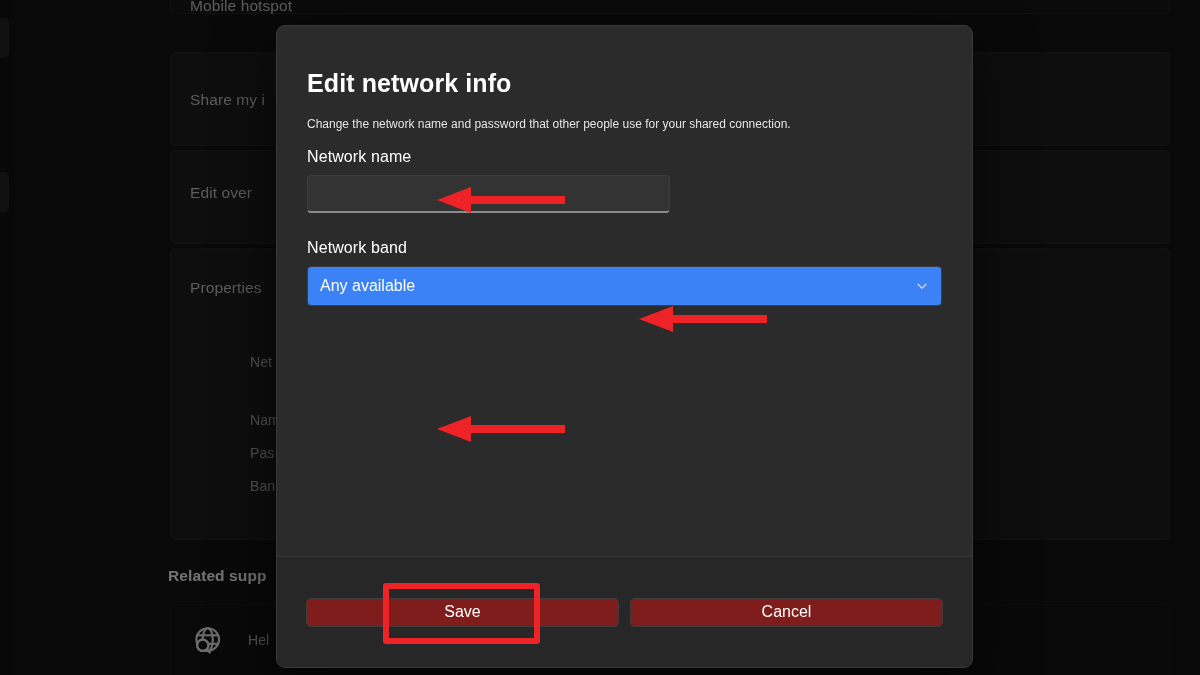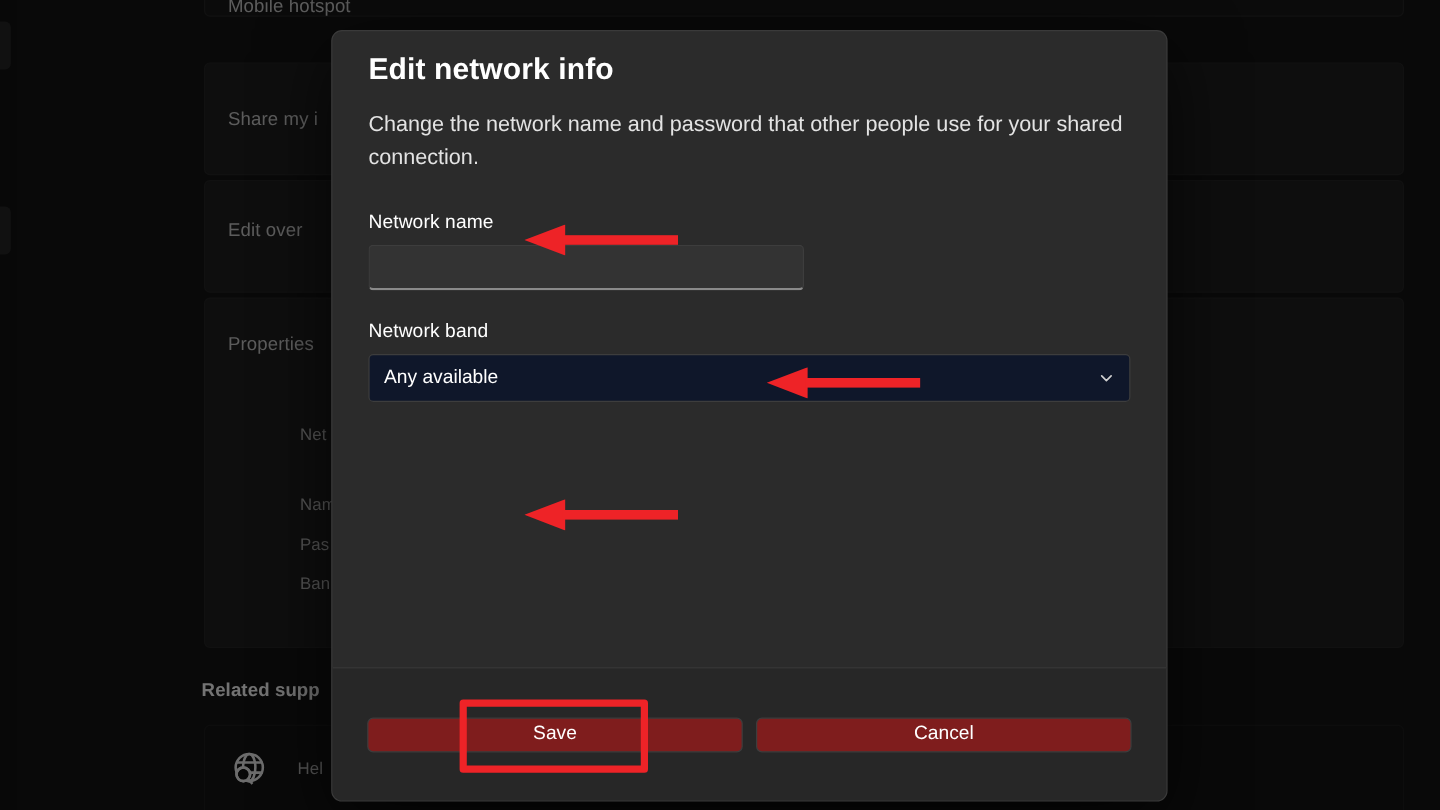--- a/index.html
+++ b/index.html
@@ -91,37 +91,37 @@
     border: 1px solid #3a3a3a;
     border-radius: 9px;
     box-shadow: 0 18px 60px rgba(0,0,0,0.65);
     overflow: hidden;
   }
 
   #dialog-body {
     position: absolute;
     left: 0; top: 0; right: 0;
     height: 532px;
-    padding: 18px 30px 0 30px;
+    padding: 43px 30px 0 30px;
   }
 
   #dialog-title {
     color: #ffffff;
     font-size: 25px;
     font-weight: 700;
     letter-spacing: .1px;
     margin-bottom: 17px;
   }
 
   #dialog-desc {
     color: #e3e3e3;
-    font-size: 18px;
+    font-size: 12px;
     line-height: 1.55;
     max-width: 645px;
-    margin-bottom: 31px;
+    margin-bottom: 14px;
   }
 
   .field { position: relative; margin-bottom: 26px; }
 
   .field-label {
     display: block;
     color: #ffffff;
     font-size: 16px;
     font-weight: 400;
     margin-bottom: 9px;
@@ -142,21 +142,21 @@
     padding: 0 11px;
     outline: none;
   }
 
   .combo {
     position: relative;
     display: flex;
     align-items: center;
     width: 635px;
     height: 40px;
-    background: #0f172a;
+    background: #3b82f6;
     border: 1px solid #3d3d3d;
     border-radius: 4px;
     padding: 0 12px;
     cursor: pointer;
   }
   .combo-value {
     color: #ffffff;
     font-size: 16px;
     flex: 1;
   }

